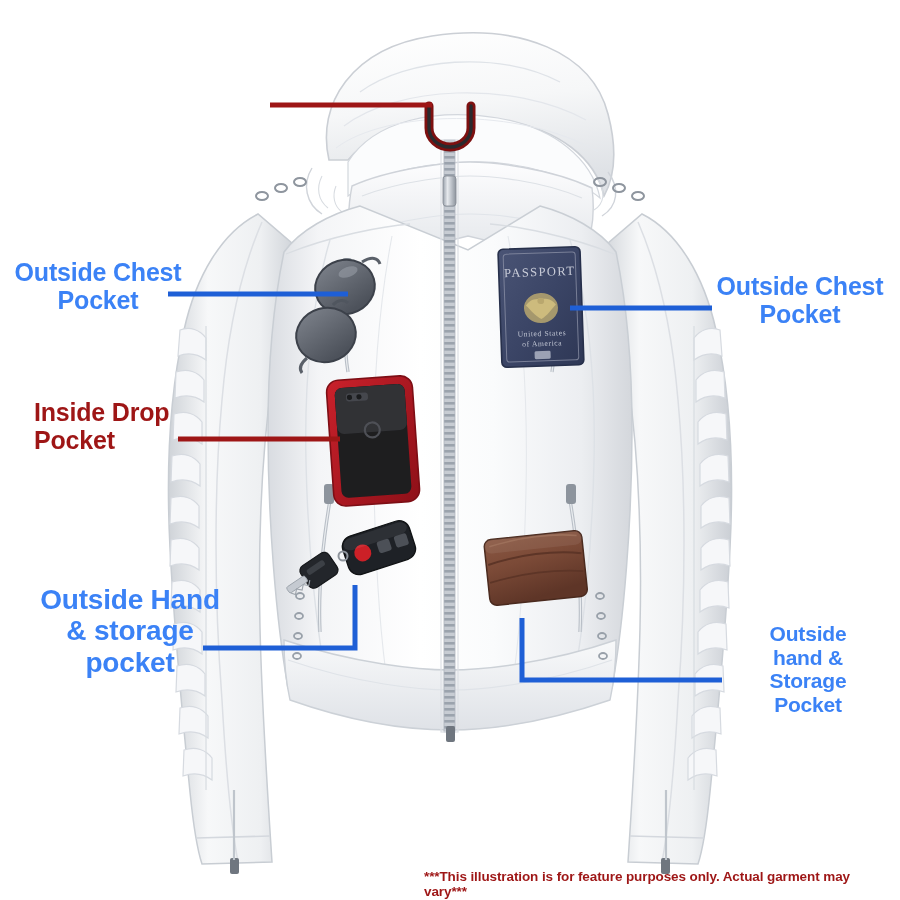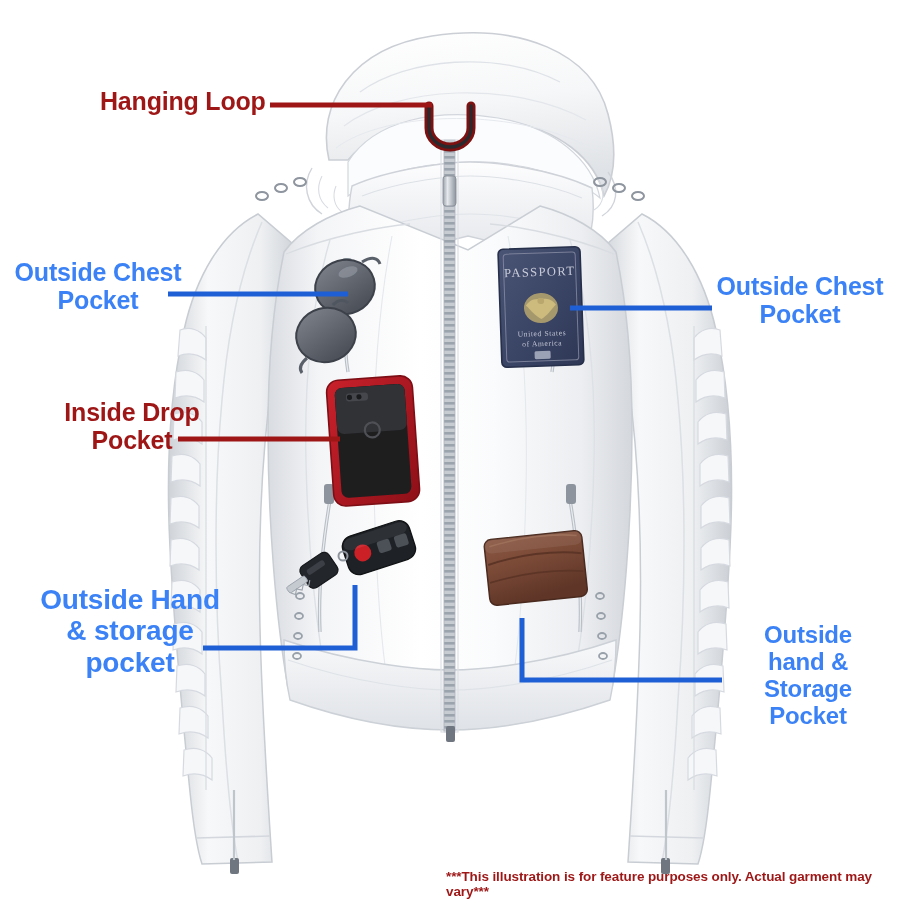--- a/index.html
+++ b/index.html
@@ -17,27 +17,27 @@
     font-weight:bold;
     line-height:1.12;
     white-space:pre-line;
     letter-spacing:-0.2px;
   }
   .label.blue{color:#3b82f6;}
   .label.red{color:#9e1616;}
 
   .lbl-chest-left{left:8px;  top:258px; width:180px; text-align:center; font-size:25px;}
   .lbl-chest-right{left:705px;top:272px; width:190px; text-align:center; font-size:25px;}
-  .lbl-inside-drop{left:34px; top:398px; width:150px; text-align:center; font-size:25px;margin-left:23px;}
+  .lbl-inside-drop{left:34px; top:398px; width:150px; font-size:25px;}
   .lbl-hanging{left:100px; top:87px; width:175px; text-align:left;  font-size:25px;}
   .lbl-hand-left{left:30px; top:584px; width:200px; text-align:center; font-size:28px;}
-  .lbl-hand-right{left:728px;top:622px; width:160px; text-align:center; font-size:24px;}
+  .lbl-hand-right{left:728px;top:622px; width:160px; text-align:center; font-size:21px;}
 
   .disclaimer{
-    position:absolute; left:446px; top:869px; width:450px;
+    position:absolute; left:424px; top:869px; width:450px;
     color:#9e1616; font-size:13.5px; font-weight:bold; text-align:left;
     letter-spacing:-0.1px;
   }
 
   svg.art{position:absolute;left:0;top:0;width:900px;height:900px;}
   svg.leads{position:absolute;left:0;top:0;width:900px;height:900px;pointer-events:none;}
 </style>
 </head>
 <body>
 
@@ -361,21 +361,20 @@
 
     <line x1="570" y1="308" x2="712" y2="308" stroke="#1e5fd6" stroke-width="5"></line>
 
     <line x1="178" y1="439" x2="340" y2="439" stroke="#9e1616" stroke-width="5"></line>
 
     <polyline points="203,648 355,648 355,585" fill="none" stroke="#1e5fd6" stroke-width="5"></polyline>
 
     <polyline points="522,618 522,680 722,680" fill="none" stroke="#1e5fd6" stroke-width="5"></polyline>
   </svg>
 
-  <div class="label red  lbl-hanging">Hanging Loop</div>
   <div class="label blue lbl-chest-left">Outside Chest
 Pocket</div>
   <div class="label blue lbl-chest-right">Outside Chest
 Pocket</div>
   <div class="label red  lbl-inside-drop">Inside Drop
 Pocket</div>
   <div class="label blue lbl-hand-left">Outside Hand
 &amp; storage pocket</div>
   <div class="label blue lbl-hand-right">Outside
 hand &amp;

